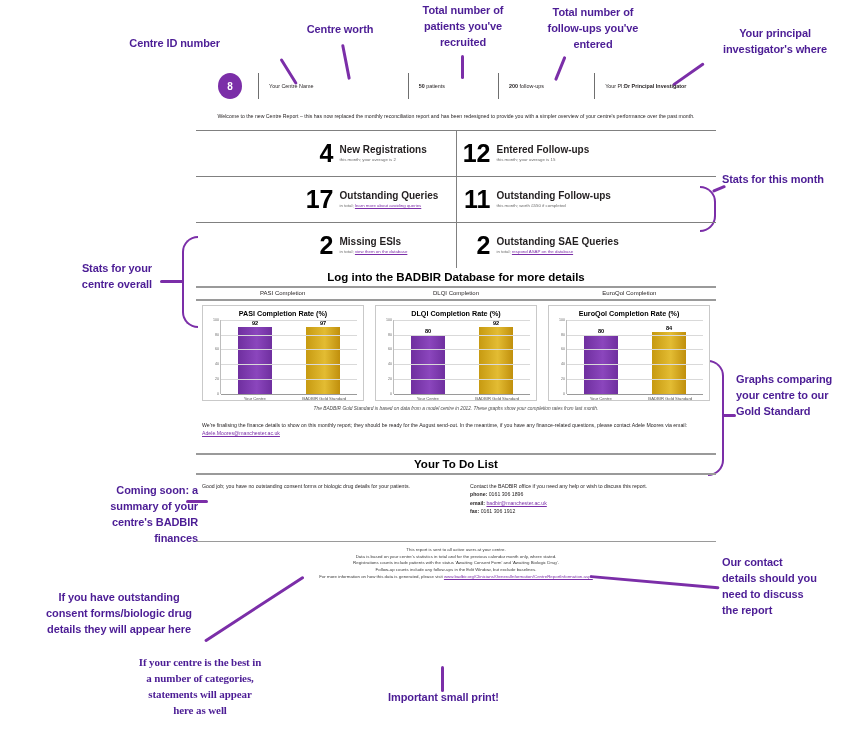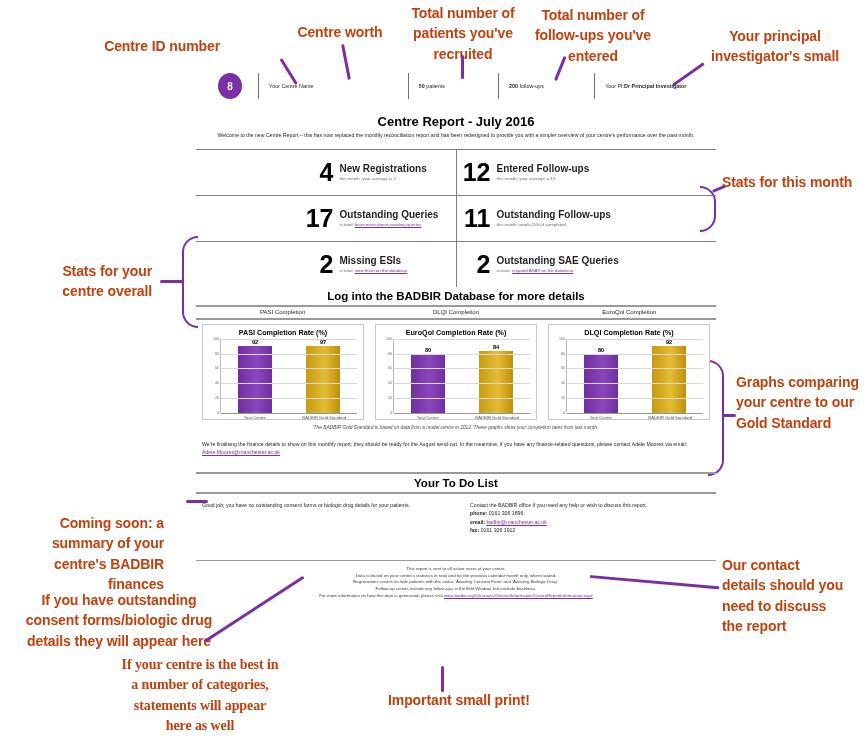--- a/index.html
+++ b/index.html
@@ -6,24 +6,24 @@
   body{
     width:867px;height:739px;position:relative;overflow:hidden;
     background:#ffffff;
     font-family:"Liberation Sans", sans-serif;
     color:#231f20;
   }
 
   
   .anno{
     position:absolute;
-    color:#c2410c;
+    color:#4c1d95;
     font-family:"Liberation Sans", sans-serif;
     font-weight:bold;
-    font-size:14px;
+    font-size:11px;
     line-height:1.45;
     letter-spacing:-0.1px;
     white-space:pre-line;
   }
   .anno.c{text-align:center;}
   .anno.r{text-align:right;}
   .anno.l{text-align:left;}
 
   .leader{position:absolute;background:#7b2ea8;transform-origin:0 0;height:2.5px;border-radius:2px;}
 
@@ -139,39 +139,39 @@
 patients you've
 recruited</div>
 <div class="leader" style="left:464px;top:55px;width:24px;transform:rotate(90deg);"></div>
 
 <div class="anno c" style="left:528px;top:5px;width:130px;">Total number of
 follow-ups you've
 entered</div>
 <div class="leader" style="left:554px;top:80px;width:26px;transform:rotate(-68deg);"></div>
 
 <div class="anno c" style="left:700px;top:26px;width:150px;">Your principal
-investigator's small</div>
+investigator's where</div>
 <div class="leader" style="left:672px;top:84px;width:38px;transform:rotate(-35deg);"></div>
 
 <div class="anno l" style="left:722px;top:172px;width:150px;">Stats for this month</div>
 <div class="brace" style="left:700px;top:186px;width:14px;height:42px;"></div>
 <div class="leader" style="left:712px;top:190px;width:14px;transform:rotate(-22deg);"></div>
 
 <div class="anno r" style="left:40px;top:261px;width:112px;">Stats for your
 centre overall</div>
 <div class="brace-l" style="left:182px;top:236px;width:14px;height:88px;"></div>
 <div class="leader" style="left:160px;top:280px;width:24px;transform:rotate(0deg);"></div>
 
 <div class="anno l" style="left:736px;top:372px;width:140px;">Graphs comparing
 your centre to our
 Gold Standard</div>
 <div class="brace" style="left:708px;top:360px;width:14px;height:112px;"></div>
 <div class="leader" style="left:722px;top:414px;width:14px;"></div>
 
-<div class="anno r" style="left:14px;top:483px;width:150px;margin-top:30px;">Coming soon: a
+<div class="anno r" style="left:48px;top:483px;width:150px;">Coming soon: a
 summary of your
 centre's BADBIR
 finances</div>
 <div class="leader" style="left:186px;top:500px;width:22px;"></div>
 
 <div class="anno l" style="left:722px;top:555px;width:140px;">Our contact
 details should you
 need to discuss
 the report</div>
 <div class="leader" style="left:590px;top:575px;width:130px;transform:rotate(5deg);"></div>
@@ -201,21 +201,20 @@
     </div>
     <div class="hfield hf3">
       <b>200</b>&nbsp;<span>follow-ups</span>
     </div>
     <div class="hfield hf4">
       <span>Your PI: </span>
         <b>Dr Principal Investigator</b>
     </div>
   </div>
 
-  <div class="rep-title">Centre Report - July 2016</div>
   <div class="rep-intro">Welcome to the new Centre Report – this has now replaced the monthly reconciliation report and has been redesigned to provide you with a simpler overview of your centre's performance over the past month.</div>
 
   <div class="stats">
     <div class="srow">
       <div class="scell left">
           <div class="inner">
         <div class="bignum">4</div>
         <div>
           <div class="slab">New Registrations</div>
           <div class="ssub"><span>this month; your average is 2</span><a class="lnk" href="#"></a></div>
@@ -311,30 +310,30 @@
           <div class="gl" style="top: 0%;"></div>
           <div class="ytick" style="top: 0%;">100</div>
         </div>
       <div class="xlabs">
         <div class="xlab">Your Centre</div>
         <div class="xlab">BADBIR Gold Standard</div>
       </div>
     </div>
 
     <div class="chartbox">
-      <div class="ctitle">EuroQol Completion Rate (%)</div>
+      <div class="ctitle">DLQI Completion Rate (%)</div>
       <div class="plot">
         <div class="bars">
           <div class="barwrap">
               <span class="bval">80</span>
               <div class="bar purple" style="height:59px;"></div>
             </div>
           <div class="barwrap">
-              <span class="bval">84</span>
-              <div class="bar gold" style="height:62px;"></div>
+              <span class="bval">92</span>
+              <div class="bar gold" style="height:68px;"></div>
             </div>
         </div>
       <div class="gl base" style="top: 100%;"></div>
           <div class="ytick" style="top: 100%;">0</div>
           <div class="gl" style="top: 80%;"></div>
           <div class="ytick" style="top: 80%;">20</div>
           <div class="gl" style="top: 60%;"></div>
           <div class="ytick" style="top: 60%;">40</div>
           <div class="gl" style="top: 40%;"></div>
           <div class="ytick" style="top: 40%;">60</div>
@@ -343,30 +342,30 @@
           <div class="gl" style="top: 0%;"></div>
           <div class="ytick" style="top: 0%;">100</div>
         </div>
       <div class="xlabs">
         <div class="xlab">Your Centre</div>
         <div class="xlab">BADBIR Gold Standard</div>
       </div>
     </div>
 
     <div class="chartbox">
-      <div class="ctitle">DLQI Completion Rate (%)</div>
+      <div class="ctitle">EuroQol Completion Rate (%)</div>
       <div class="plot">
         <div class="bars">
           <div class="barwrap">
               <span class="bval">80</span>
               <div class="bar purple" style="height:59px;"></div>
             </div>
           <div class="barwrap">
-              <span class="bval">92</span>
-              <div class="bar gold" style="height:68px;"></div>
+              <span class="bval">84</span>
+              <div class="bar gold" style="height:62px;"></div>
             </div>
         </div>
       <div class="gl base" style="top: 100%;"></div>
           <div class="ytick" style="top: 100%;">0</div>
           <div class="gl" style="top: 80%;"></div>
           <div class="ytick" style="top: 80%;">20</div>
           <div class="gl" style="top: 60%;"></div>
           <div class="ytick" style="top: 60%;">40</div>
           <div class="gl" style="top: 40%;"></div>
           <div class="ytick" style="top: 40%;">60</div>

